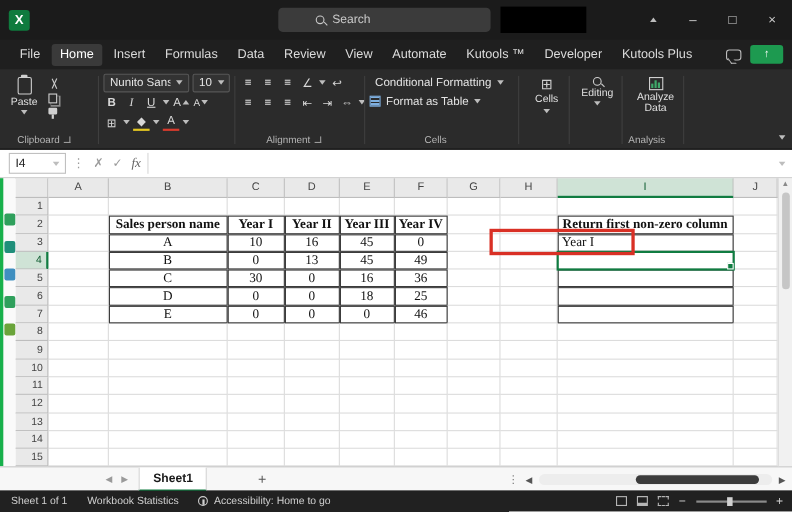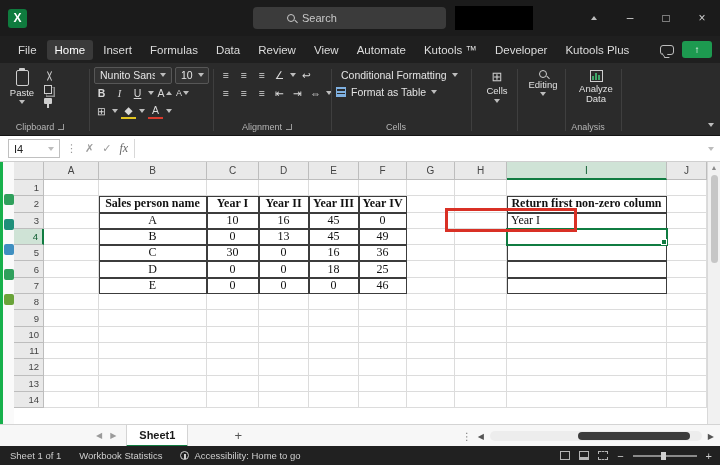--- a/index.html
+++ b/index.html
@@ -495,20 +495,33 @@
           <div class="g-cell cell" style="width: 108px;"></div>
           <div class="g-cell cell" style="width: 52px;"></div>
           <div class="g-cell cell" style="width: 50px;"></div>
           <div class="g-cell cell" style="width: 50px;"></div>
           <div class="g-cell cell" style="width: 48px;"></div>
           <div class="g-cell cell" style="width: 48px;"></div>
           <div class="g-cell cell" style="width: 52px;"></div>
           <div class="g-cell cell" style="width: 160px;"></div>
           <div class="g-cell cell" style="width: 40px;"></div>
         </div>
+        <div class="g-row">
+          <div class="g-cell g-hdr row-hdr row-h" style="width: 30px;">15</div>
+          <div class="g-cell cell" style="width: 55px;"></div>
+          <div class="g-cell cell" style="width: 108px;"></div>
+          <div class="g-cell cell" style="width: 52px;"></div>
+          <div class="g-cell cell" style="width: 50px;"></div>
+          <div class="g-cell cell" style="width: 50px;"></div>
+          <div class="g-cell cell" style="width: 48px;"></div>
+          <div class="g-cell cell" style="width: 48px;"></div>
+          <div class="g-cell cell" style="width: 52px;"></div>
+          <div class="g-cell cell" style="width: 160px;"></div>
+          <div class="g-cell cell" style="width: 40px;"></div>
+        </div>
       </div>
     <div class="vscroll">
       <span class="arrow">▲</span>
       <div class="vthumb"></div>
     </div>
   </div>
 
   <div class="tabbar">
     <div class="nav-arrows">
       <span>◀</span>

